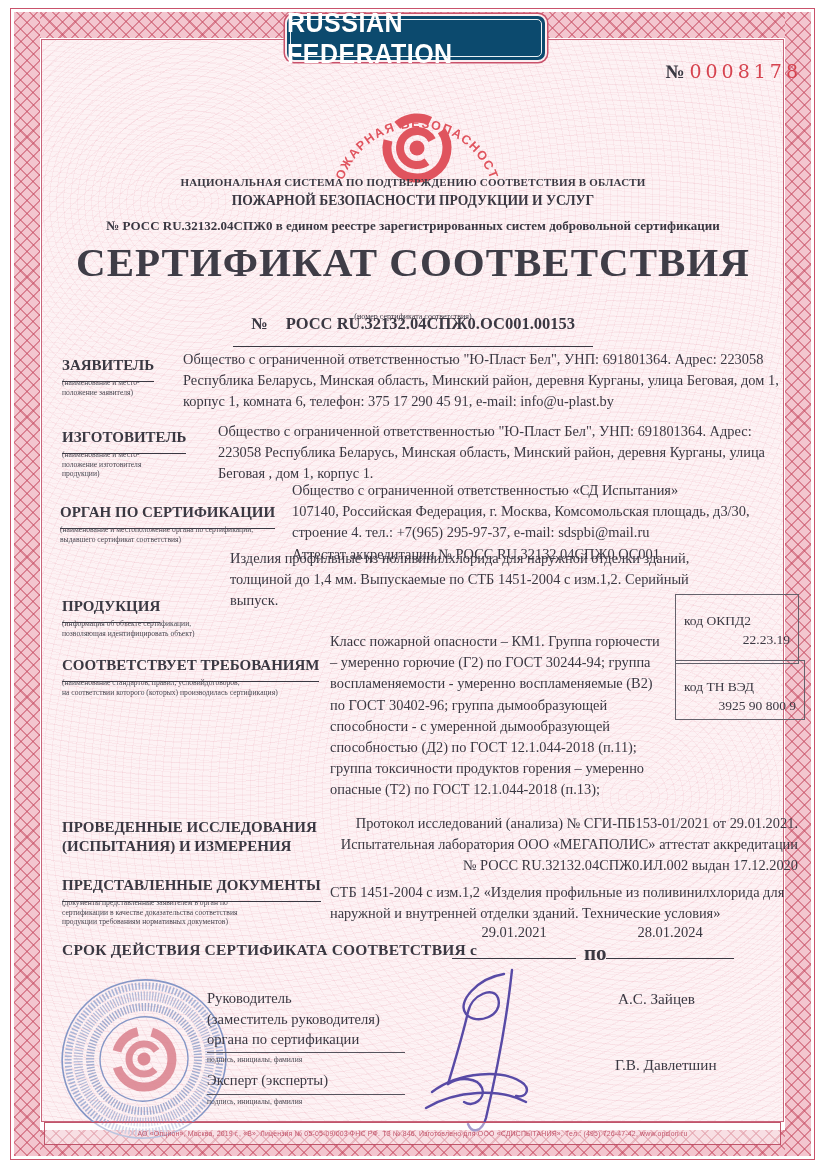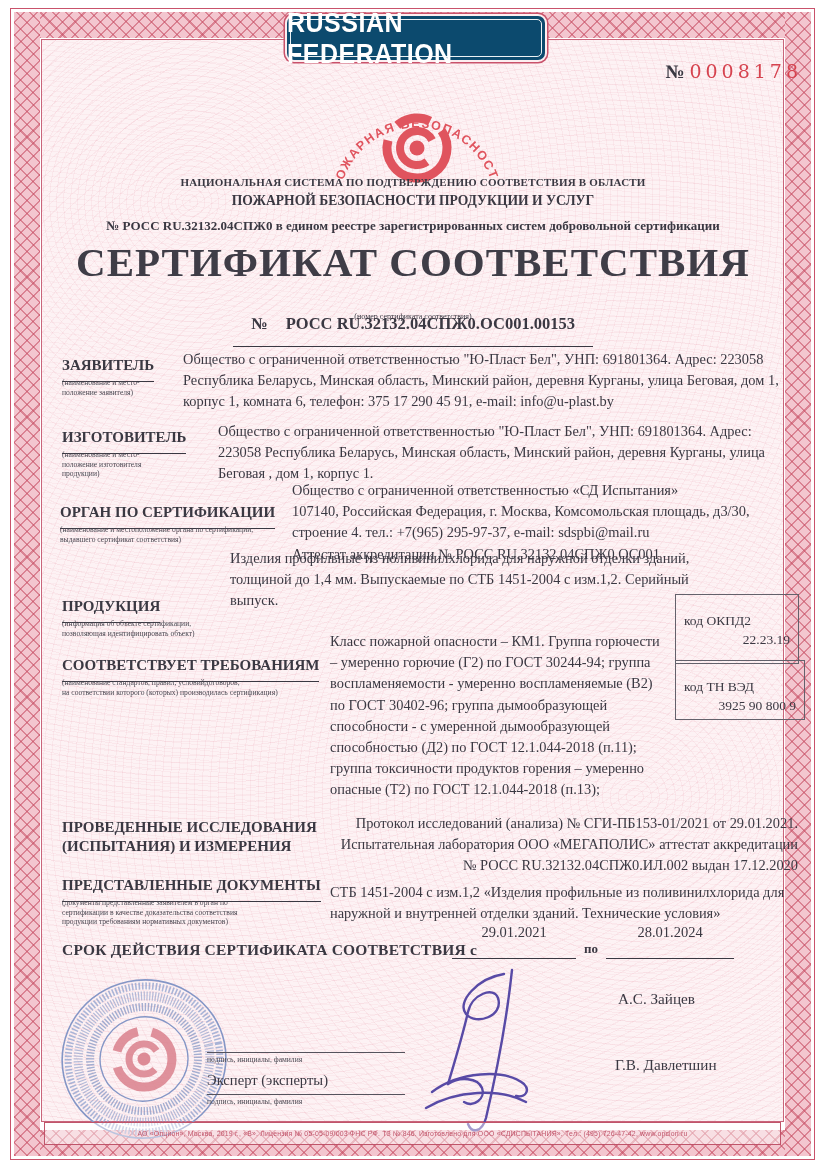--- a/index.html
+++ b/index.html
@@ -53,21 +53,21 @@
   .slabel .t.nound{border-bottom:none;}
   .sub{font-weight:normal;font-size:7.6px;line-height:1.3;display:block;margin-top:3px;color:#4a4852;}
   .body-txt{position:absolute;font-size:14.4px;line-height:1.47;}
   .prelines{white-space:pre-line;}
   .codebox{position:absolute;border:1px solid #63616b;font-size:13.5px;padding:18px 8px 4px 8px;}
   .codebox .val{display:block;text-align:right;margin-top:3px;}
   
   .validity-label{position:absolute;left:62px;top:941px;font-weight:bold;font-size:15.5px;letter-spacing:.2px;}
   .vdate{position:absolute;font-size:14.5px;text-align:center;}
   .vline{position:absolute;border-top:1.3px solid #3a3842;height:0;}
-  .vpo{position:absolute;font-weight:bold;font-size:13px;}
+  .vpo{position:absolute;font-weight:bold;font-size:21px;}
   
   .stamp{position:absolute;left:58px;top:976px;width:172px;height:166px;}
   .role{position:absolute;font-size:14.6px;line-height:1.42;}
   .rule{position:absolute;border-top:1px solid #55535d;height:0;}
   .cap{position:absolute;font-size:7.6px;color:#4a4852;}
   .sig-name{position:absolute;font-size:15.2px;}
   .signature{position:absolute;left:408px;top:968px;width:150px;height:170px;}
   
   .footer-strip{position:absolute;left:44px;right:45px;top:1122px;height:21px;
                 border:1px solid #c0546a;background:rgba(255,252,252,.45);
@@ -193,20 +193,23 @@
       <ellipse rx="76" ry="73" stroke="#8da0cd" stroke-width="7" stroke-dasharray="1.6 1.8" opacity=".75"></ellipse>
       <ellipse rx="66" ry="63" stroke="#8496c6" stroke-width="9" stroke-dasharray="1.2 1.6" opacity=".6"></ellipse>
       <ellipse rx="54" ry="52" stroke="#7e91c2" stroke-width="8" stroke-dasharray="1.4 1.6" opacity=".7"></ellipse>
       <ellipse rx="44" ry="42" stroke="#8496c6" stroke-width="1.4"></ellipse>
       <circle r="28" stroke="#d9808c" stroke-width="9" stroke-dasharray="100 16 30 14" opacity=".85" transform="rotate(-30)"></circle>
       <circle r="15" stroke="#d9808c" stroke-width="7" stroke-dasharray="62 20" opacity=".85" transform="rotate(100)"></circle>
       <circle r="6.5" fill="#d9808c" opacity=".9"></circle>
     </g>
   </svg>
 
+  <div class="role prelines" style="left:207px;top:988px;width:200px;">Руководитель
+(заместитель руководителя)
+органа по сертификации</div>
   <div class="rule" style="left:207px;top:1052px;width:198px;"></div>
   <div class="cap" style="left:207px;top:1055px;">подпись, инициалы, фамилия</div>
 
   <div class="role" style="left:207px;top:1070px;width:200px;">Эксперт (эксперты)</div>
   <div class="rule" style="left:207px;top:1094px;width:198px;"></div>
   <div class="cap" style="left:207px;top:1097px;">подпись, инициалы, фамилия</div>
 
   <svg class="signature" viewBox="0 0 150 170">
     <g fill="none" stroke="#584aa6" stroke-width="2.4" stroke-linecap="round">
       <path d="M96 6 C70 10 48 34 58 46 C68 58 96 48 90 30 C86 18 64 26 60 44 C54 70 46 96 40 116"></path>

